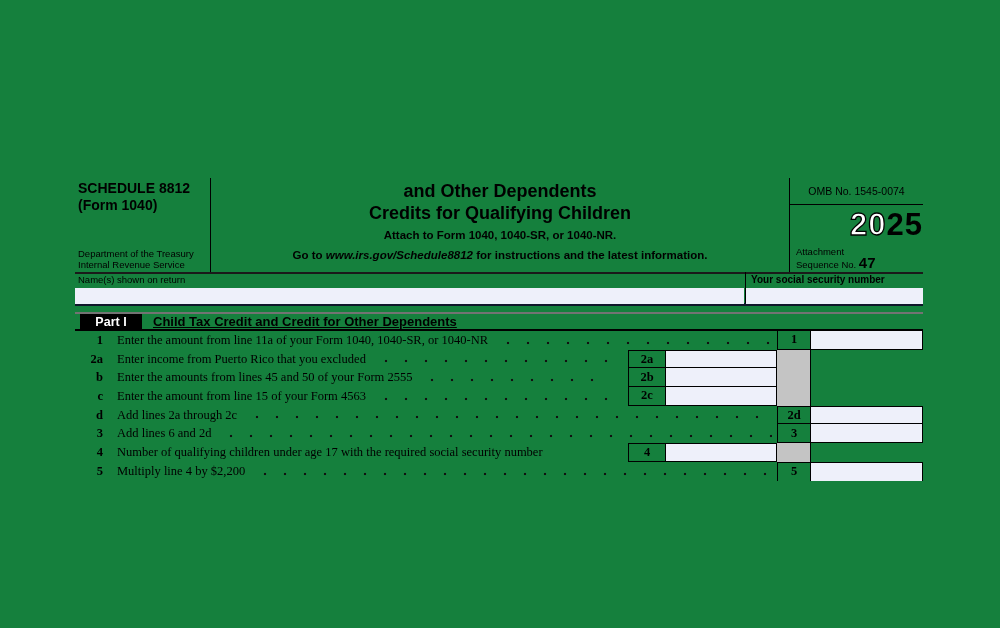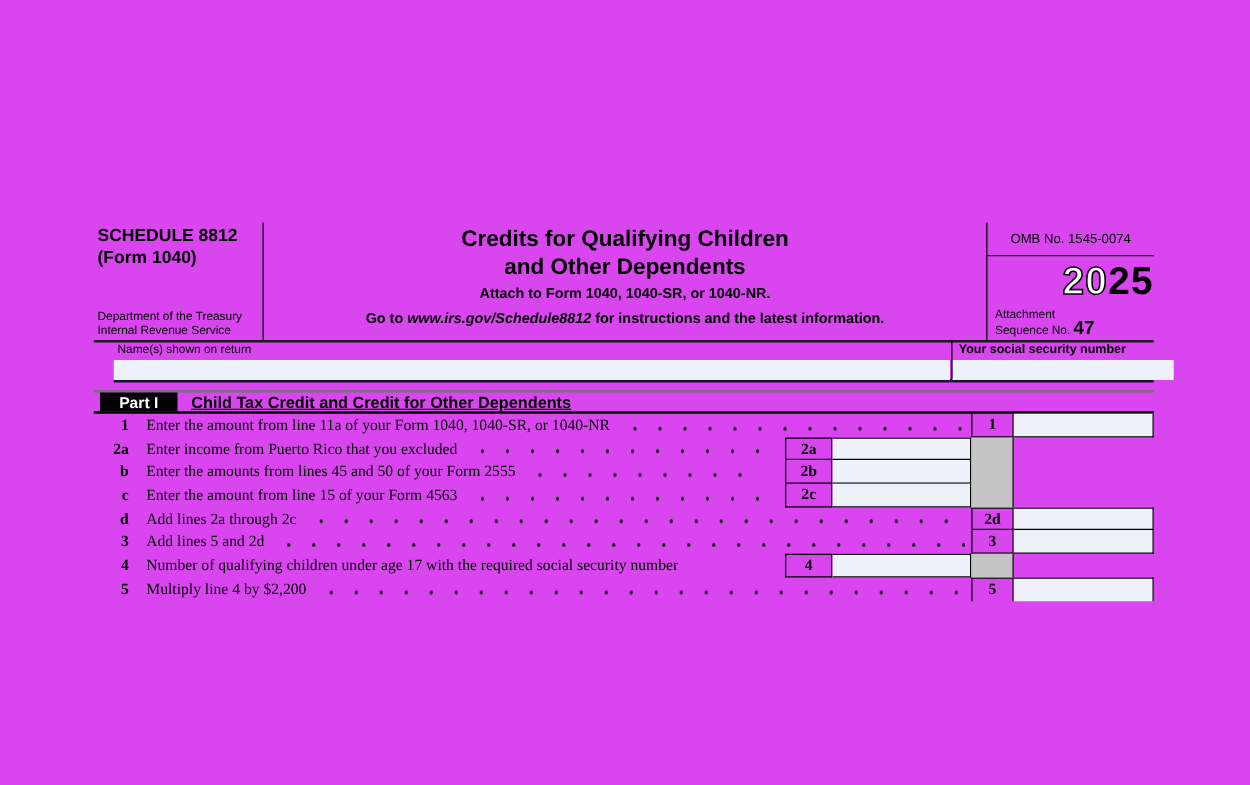--- a/index.html
+++ b/index.html
@@ -1,17 +1,17 @@
 <!DOCTYPE html>
 <html style="--field_tint: #eef0fa; --shaded: #c4c4c4; --bar: #000000;"><head>
 <meta charset="utf-8">
 <style>
   html,body { margin:0; padding:0; }
   .page {
-    position:relative; width:1000px; height:628px; background:#d946ef;
+    position:relative; width:1000px; height:628px; background:#15803d;
     font-family:"Liberation Sans", sans-serif; color:#000; overflow:hidden;
   }
   .form { position:absolute; left:75px; top:178px; width:848px; height:304px; }
 
   
   .hdr { position:absolute; left:0; right:0; top:0; height:94px; border-bottom:2px solid #1a1a1a; }
   .hdr-left { position:absolute; left:0; top:0; bottom:0; width:135px; border-right:1.2px solid #000; }
   .hdr-sched { position:absolute; left:3px; top:2px;  font-weight:bold; font-size:14px; line-height:16px; white-space:nowrap; }
   .hdr-form  { position:absolute; left:3px; top:19px; font-weight:bold; font-size:14px; line-height:16px; }
   .hdr-dept  { position:absolute; left:3px; bottom:2px; font-size:9.5px; line-height:11px; }
@@ -21,21 +21,21 @@
   .goto-line   { margin-top:8px; font-weight:bold; font-size:11.5px; }
   .url { font-style:italic; color:#000; text-decoration:none; }
   .hdr-right { position:absolute; right:0; top:0; bottom:0; width:133px; border-left:1.2px solid #000; }
   .omb { height:26px; line-height:26px; text-align:center; font-size:10.5px; border-bottom:1.2px solid #000; }
   .year { text-align:right; margin-top:3px; font-size:31px; font-weight:bold; letter-spacing:1px; line-height:34px; }
   .y-outline { color:#fff; -webkit-text-stroke:1.3px #000; }
   .att { position:absolute; left:6px; bottom:2px; font-size:9.5px; line-height:10.5px; }
   .att .seq { font-size:15px; font-weight:bold; }
 
   
-  .names { position:absolute; left:16px; right:0; top:94px; height:34px; border-bottom:3px solid #0f172a; box-sizing:border-box; }
+  .names { position:absolute; left:0; right:0; top:94px; height:34px; border-bottom:3px solid #0f172a; box-sizing:border-box; }
   .name-label { position:absolute; left:3px; top:2px; font-size:9.5px; }
   .ssn-label  { position:absolute; left:676px; top:2px; font-size:10px; font-weight:bold; }
   .name-input { position:absolute; left:0;   top:16px; width:669px; height:16px; background:var(--field_tint,#eef0fa); border:none; outline:none; font:12px "Liberation Serif", serif; padding:0 4px; box-sizing:border-box; }
   .ssn-input  { position:absolute; left:671px; top:16px; width:177px; height:16px; background:var(--field_tint,#eef0fa); border:none; outline:none; font:12px "Liberation Serif", serif; padding:0 4px; box-sizing:border-box; }
   .names-divider { position:absolute; left:670px; top:0; bottom:0; width:1.2px; background:#000; }
 
   
   .partbar { position:absolute; left:0; right:0; top:134px; height:19px; box-sizing:border-box;
              border-top:2px solid #737373; border-bottom:2px solid #000; display:flex; align-items:center; }
   .part-box { align-self:stretch; width:62px; margin-left:5px; background:#000; color:#fff;
@@ -76,22 +76,22 @@
       <div class="hdr-left">
         <div class="hdr-sched">SCHEDULE 8812</div>
         <div class="hdr-form">(Form 1040)</div>
         <div class="hdr-dept">
           <div>Department of the Treasury</div>
           <div>Internal Revenue Service</div>
         </div>
       </div>
       <div class="hdr-center">
         <div class="main-title">
+          <div>and Other Dependents</div>
           <div>Credits for Qualifying Children</div>
-          <div>and Other Dependents</div>
         </div>
         <div class="attach-line">Attach to Form 1040, 1040-SR, or 1040-NR.</div>
         <div class="goto-line"><span>Go to </span><a href="#" class="url">www.irs.gov/Schedule8812</a><span> for instructions and the latest information.</span></div>
       </div>
       <div class="hdr-right">
         <div class="omb">OMB No. 1545-0074</div>
         <div class="year"><span class="y-outline">20</span><span>25</span></div>
         <div class="att">
           <div>Attachment</div>
           <div><span>Sequence No. </span><span class="seq">47</span></div>
@@ -160,21 +160,21 @@
           <div class="ln-text">Add lines 2a through 2c</div>
           <div class="dots"></div>
         </div>
         <div class="cell obox">2d</div>
         <input class="cell ofield" type="text" value="" style="">
       </div>
 
       <div class="row">
         <div class="row-main w-outer">
           <div class="ln-num">3</div>
-          <div class="ln-text">Add lines 5 and 2d</div>
+          <div class="ln-text">Add lines 6 and 2d</div>
           <div class="dots"></div>
         </div>
         <div class="cell obox no-top">3</div>
         <input class="cell ofield no-top" type="text" value="" style="">
       </div>
 
       <div class="row">
         <div class="row-main w-auto">
           <div class="ln-num">4</div>
           <div class="ln-text">Number of qualifying children under age 17 with the required social security number</div>

